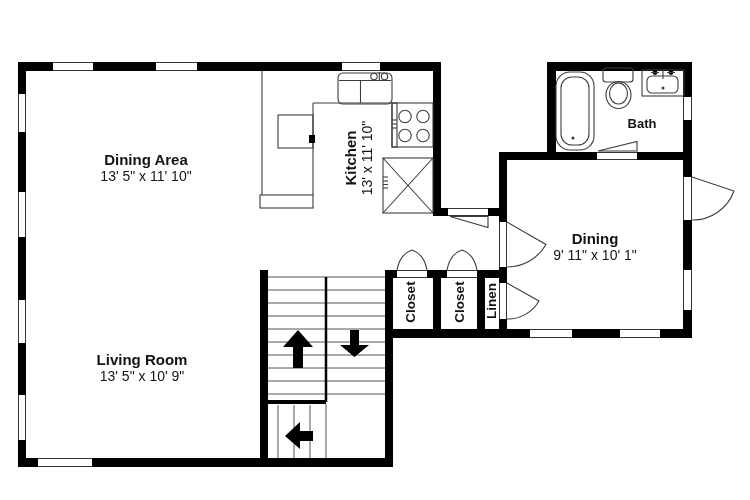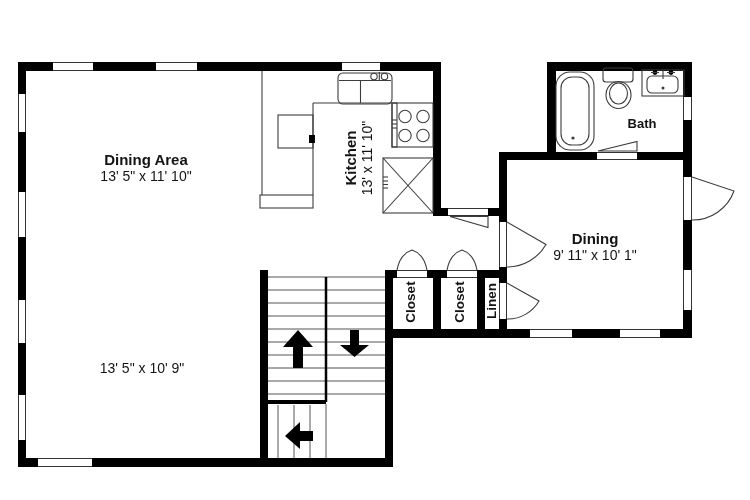--- a/index.html
+++ b/index.html
@@ -216,20 +216,21 @@
     </g>
   </g>
 </svg>
 
 <div class="lbl" style="left:146px;top:168px;">
   <div class="room-name">Dining Area</div>
   <div class="room-dims">13' 5" x 11' 10"</div>
 </div>
 
 <div class="lbl" style="left:142px;top:368px;">
+  <div class="room-name">Living Room</div>
   <div class="room-dims">13' 5" x 10' 9"</div>
 </div>
 
 <div class="lbl" style="left:595px;top:247px;">
   <div class="room-name">Dining</div>
   <div class="room-dims">9' 11" x 10' 1"</div>
 </div>
 
 <div class="lbl" style="left:642px;top:124px;">
   <div class="room-name big">Bath</div>

